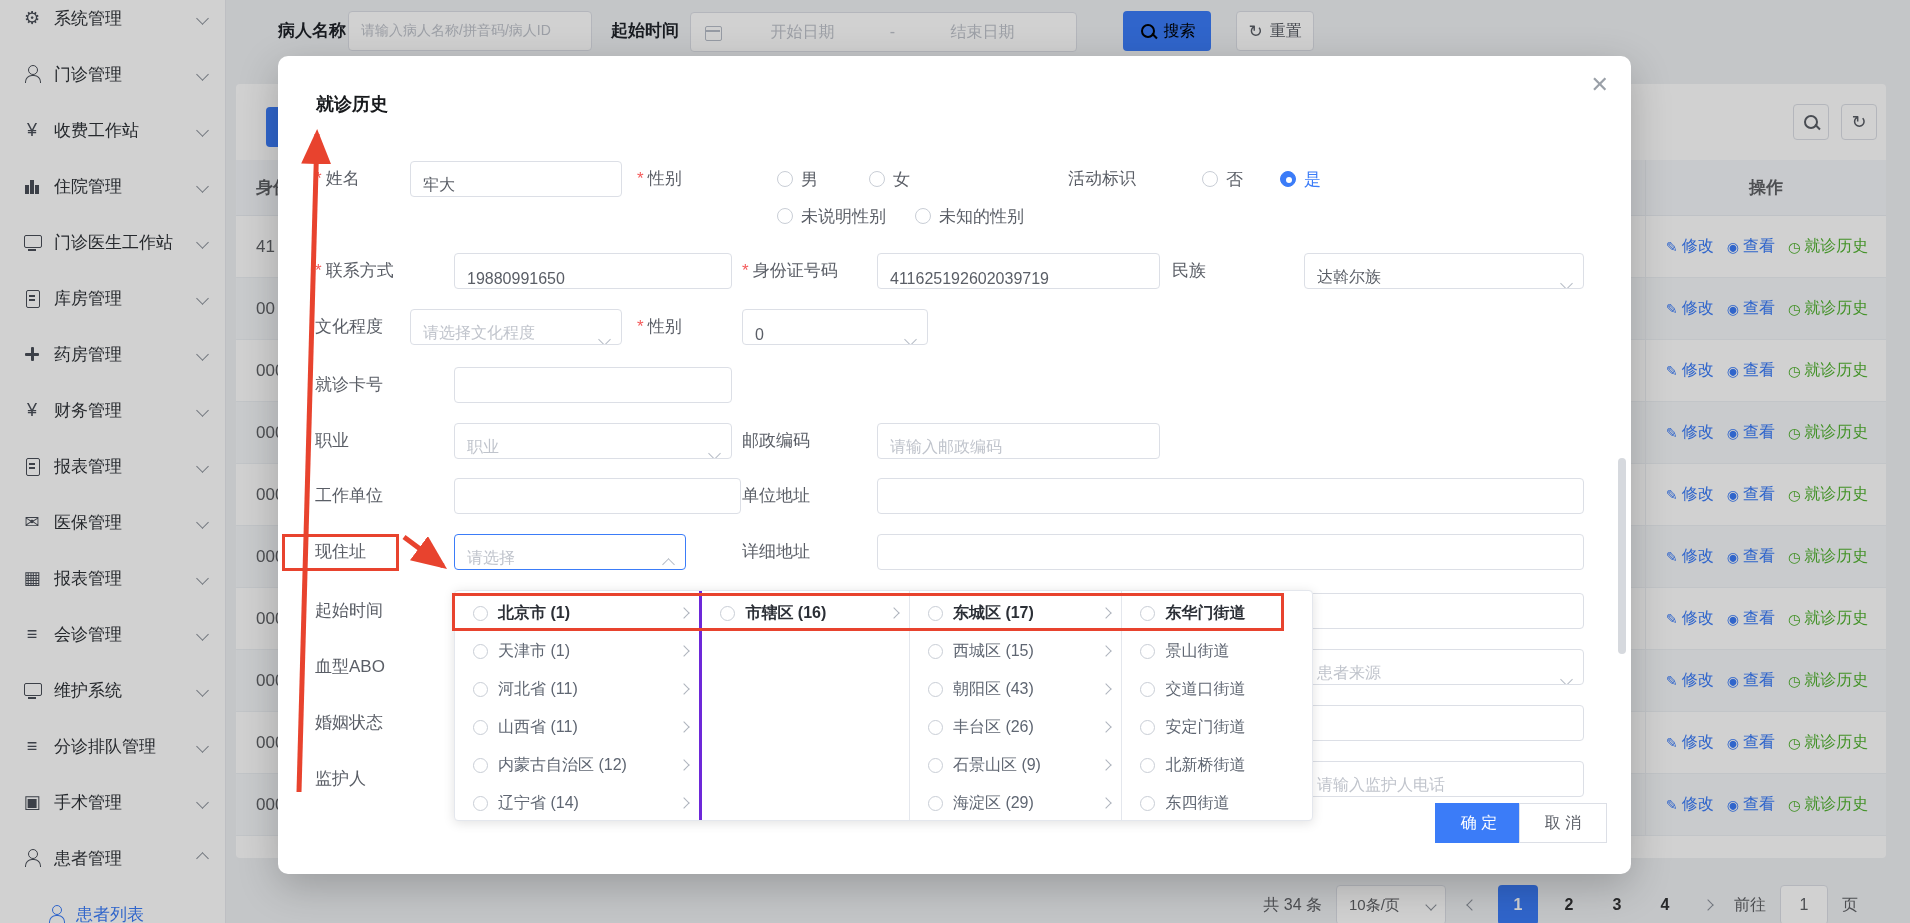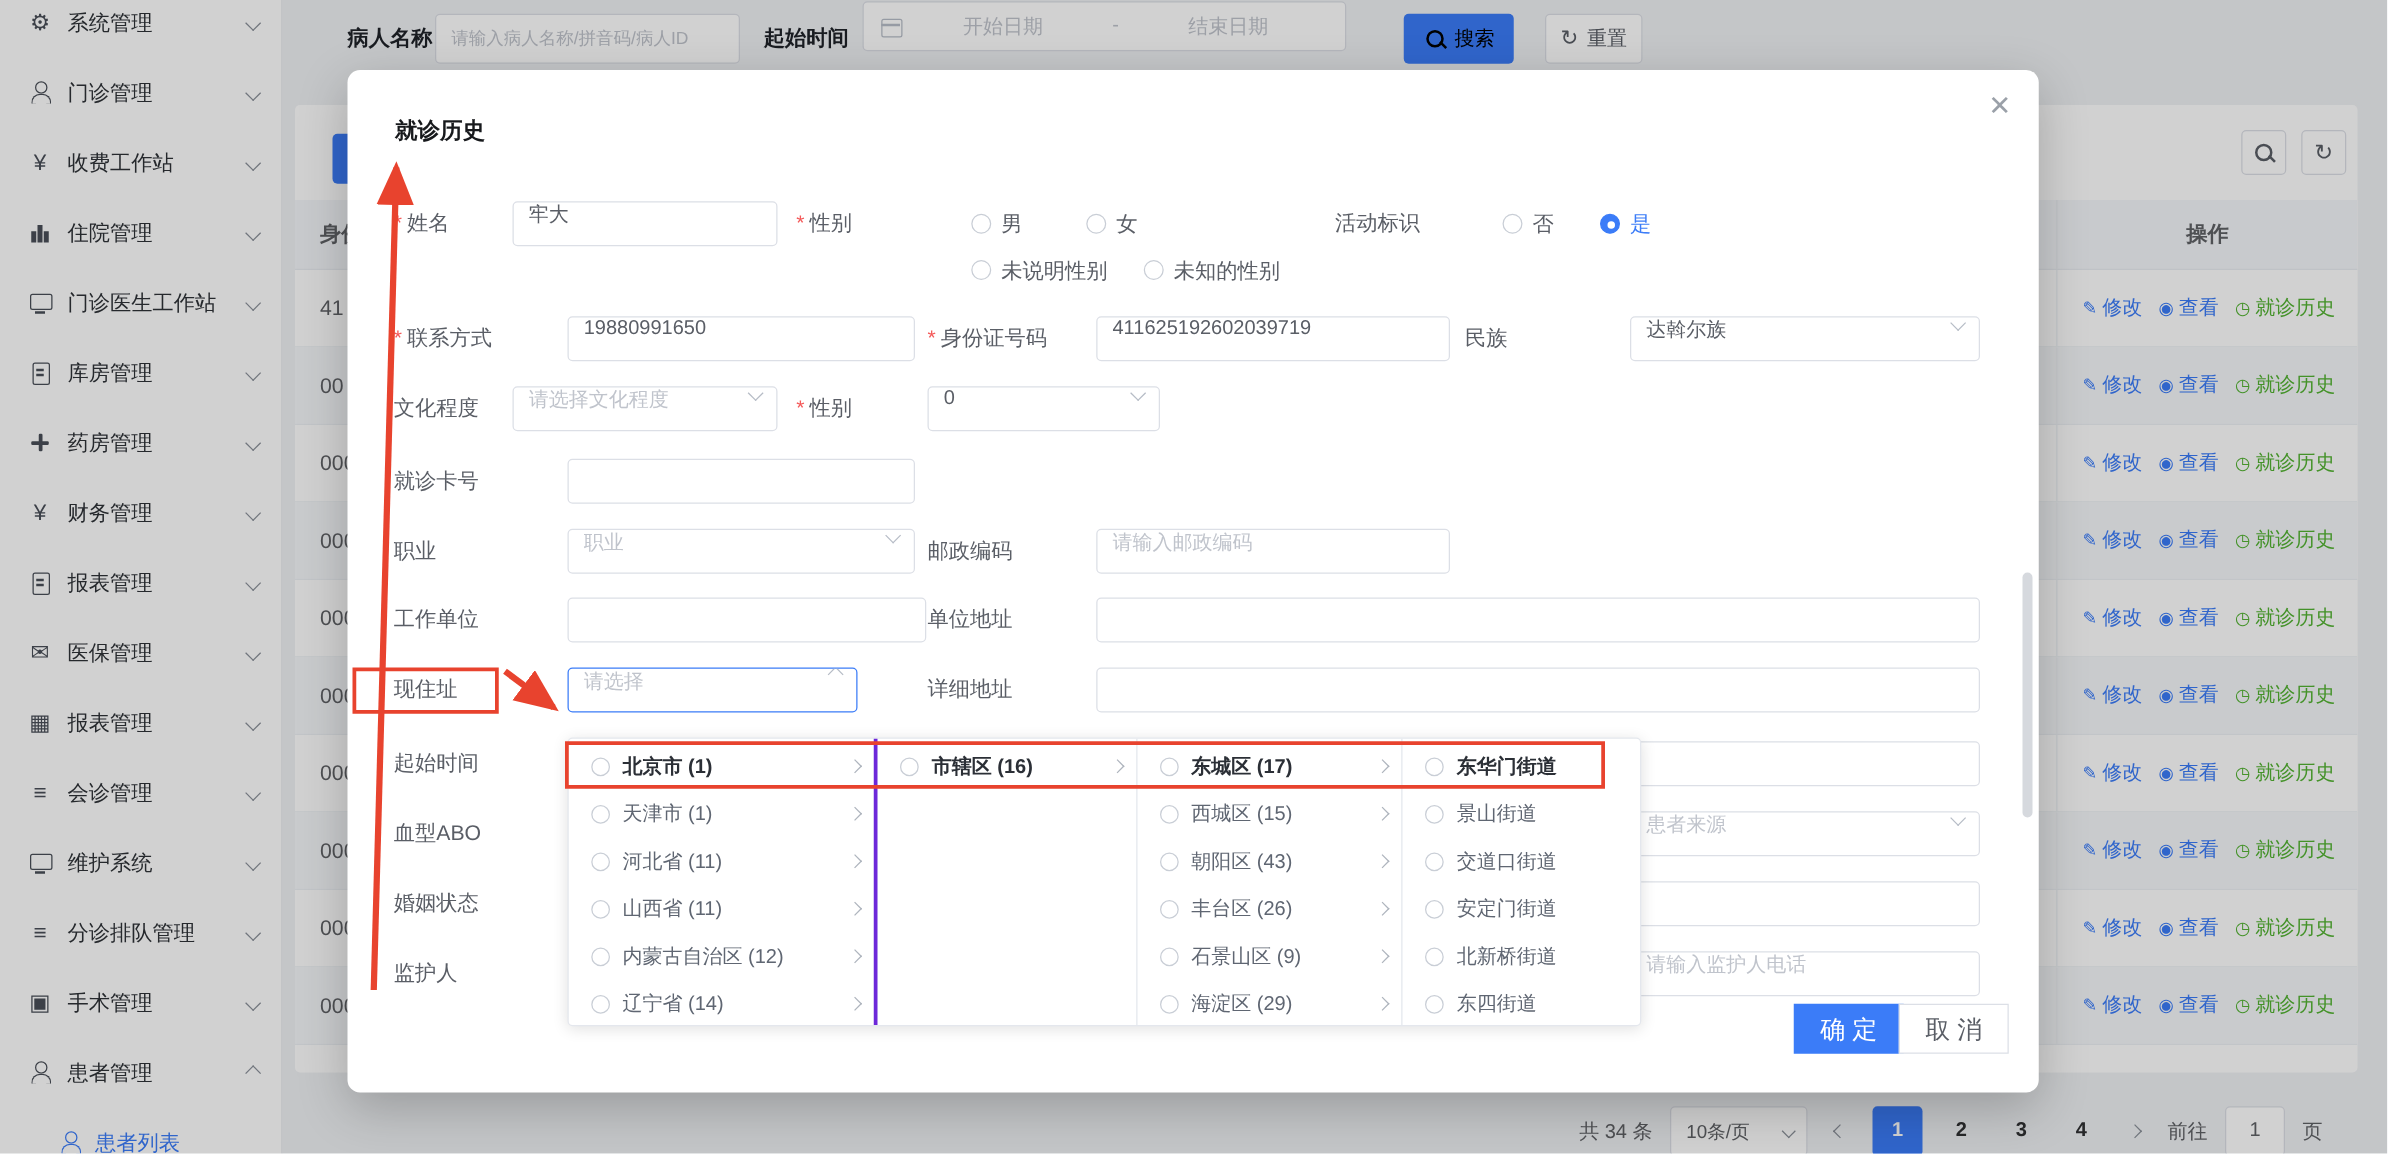--- a/index.html
+++ b/index.html
@@ -74,32 +74,32 @@
   .pnum.active{background:#3b7cf8;color:#fff;border-radius:4px;min-width:40px}
   .pgoto{width:48px;height:40px;border:1px solid #dcdfe6;border-radius:4px;background:#fff;display:flex;align-items:center;justify-content:center;color:#606266}
 
   
   .backdrop{position:absolute;inset:0;background:rgba(0,0,0,.18);z-index:5}
   .modal{position:absolute;left:278px;top:56px;width:1353px;height:818px;background:#fff;border-radius:10px;box-shadow:0 12px 40px rgba(0,0,0,.22);z-index:10}
   .m-title{position:absolute;left:38px;top:36px;font-size:18px;font-weight:700;color:#17191c}
   .m-close{position:absolute;right:22px;top:16px;font-size:22px;color:#9aa0a8;cursor:pointer}
   .lbl{position:absolute;height:36px;line-height:36px;font-size:17px;color:#5a5e66;white-space:nowrap}
   .req{color:#f45a5a;font-style:normal;margin-right:4px}
-  .inp{position:absolute;height:36px;border:1px solid #dcdfe6;border-radius:4px;background:#fff;display:flex;align-items:flex-start;padding:0 12px;font-size:16px;color:#5a5e66;white-space:nowrap;overflow:hidden}
+  .inp{position:absolute;height:36px;border:1px solid #dcdfe6;border-radius:4px;background:#fff;display:flex;align-items:flex-end;padding:0 12px;font-size:16px;color:#5a5e66;white-space:nowrap;overflow:hidden}
   .inp .txt{flex:1;overflow:hidden;text-overflow:ellipsis}
   .sel-chev{width:9px;height:9px;border-right:1.6px solid #b6bcc6;border-bottom:1.6px solid #b6bcc6;flex:none;margin-left:8px}
   .sel-chev.down{transform:rotate(45deg)}
   .sel-chev.up{transform:rotate(-135deg)}
   .focused{border-color:#3b7cf8}
   .ritem{position:absolute;display:flex;align-items:center;gap:8px;font-size:17px;color:#5a5e66;height:36px;cursor:pointer;white-space:nowrap}
   .ritem.checked{color:#3b7cf8}
   .radio{display:inline-block;width:16px;height:16px;border:1px solid #c9ced6;border-radius:50%;background:#fff;flex:none;position:relative}
   .radio.checked{border-color:#3b7cf8;background:#3b7cf8}
   .radio.checked::after{content:"";position:absolute;top:5px;left:5px;width:6px;height:6px;background:#fff;border-radius:50%}
-  .mbtn{position:absolute;width:88px;height:40px;border-radius:0;display:flex;align-items:center;justify-content:center;font-size:20px;cursor:pointer}
+  .mbtn{position:absolute;width:88px;height:40px;border-radius:0;display:flex;align-items:center;justify-content:center;font-size:16px;cursor:pointer}
   .mbtn.primary{background:#3b7cf8;color:#fff}
   .mbtn.plain{background:#fff;border:1px solid #dcdfe6;color:#5a5e66}
   .mscroll{position:absolute;right:5px;top:402px;width:8px;height:196px;background:#d6d9de;border-radius:4px;z-index:11}
 
   
   .cascader{position:absolute;left:454px;top:590px;width:859px;height:231px;background:#fff;border:1px solid #e4e7ed;border-radius:4px;box-shadow:0 2px 12px rgba(0,0,0,.12);z-index:20;display:flex}
   .ccol{height:100%;padding-top:3px}
   .ccol.c1{width:248px;border-right:3px solid #6d28d9}
   .ccol.c2{width:208px;border-right:1px solid #e4e7ed}
   .ccol.c3{width:213px;border-right:1px solid #e4e7ed}
@@ -205,21 +205,21 @@
           <span>患者列表</span>
         </div>
     </div>
   </aside>
 
   <span class="flt-label" style="left:278px;top:10px">病人名称</span>
   <div class="flt-input boxd" style="left:348px;top:11px;width:244px;height:40px">
       <span class="ph">请输入病人名称/拼音码/病人ID</span>
     </div>
   <span class="flt-label" style="left:611px;top:10px">起始时间</span>
-  <div class="flt-input boxd" style="left:690px;top:1px;width:387px;height:40px">
+  <div class="flt-input boxd" style="left:690px;top:12px;width:387px;height:40px">
     <span class="ic ic-cal" style="color:#b8bec8;width:18px;height:18px"></span>
     <span class="dseg">开始日期</span>
     <span class="dsep">-</span>
     <span class="dseg">结束日期</span>
   </div>
   <div class="btnf primary" style="left:1123px;top:11px;width:88px">
       <span class="ic ic-search2" style="width:18px;height:18px"></span>
       <span>搜索</span>
     </div>
   <div class="btnf plain" style="left:1236px;top:11px;width:78px">

